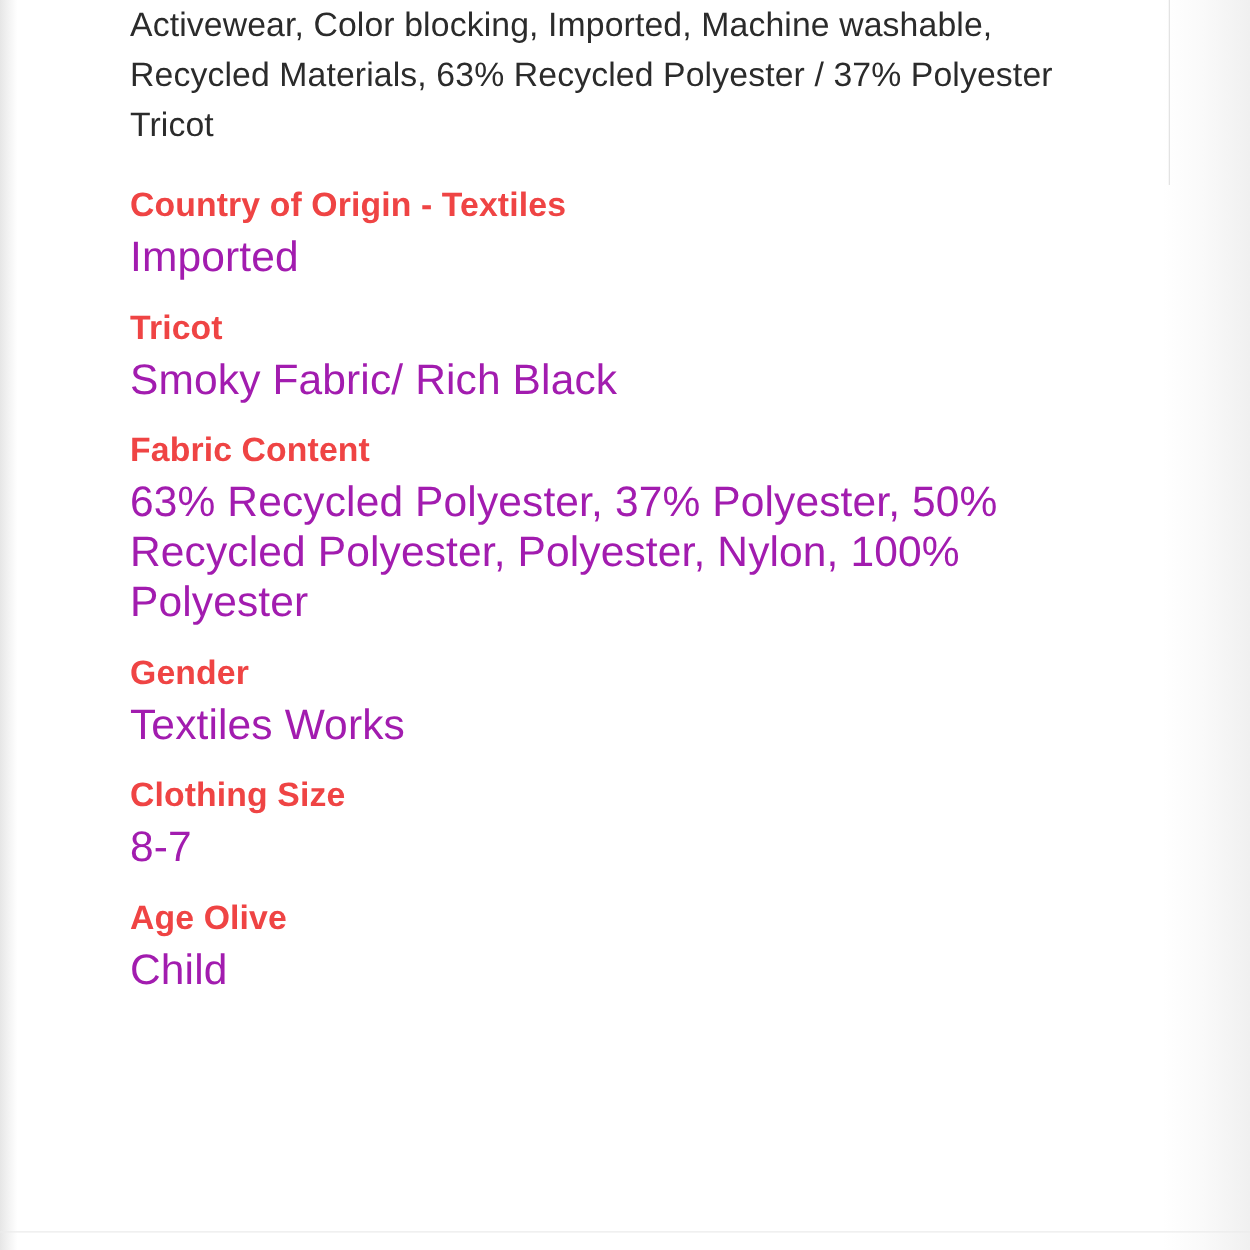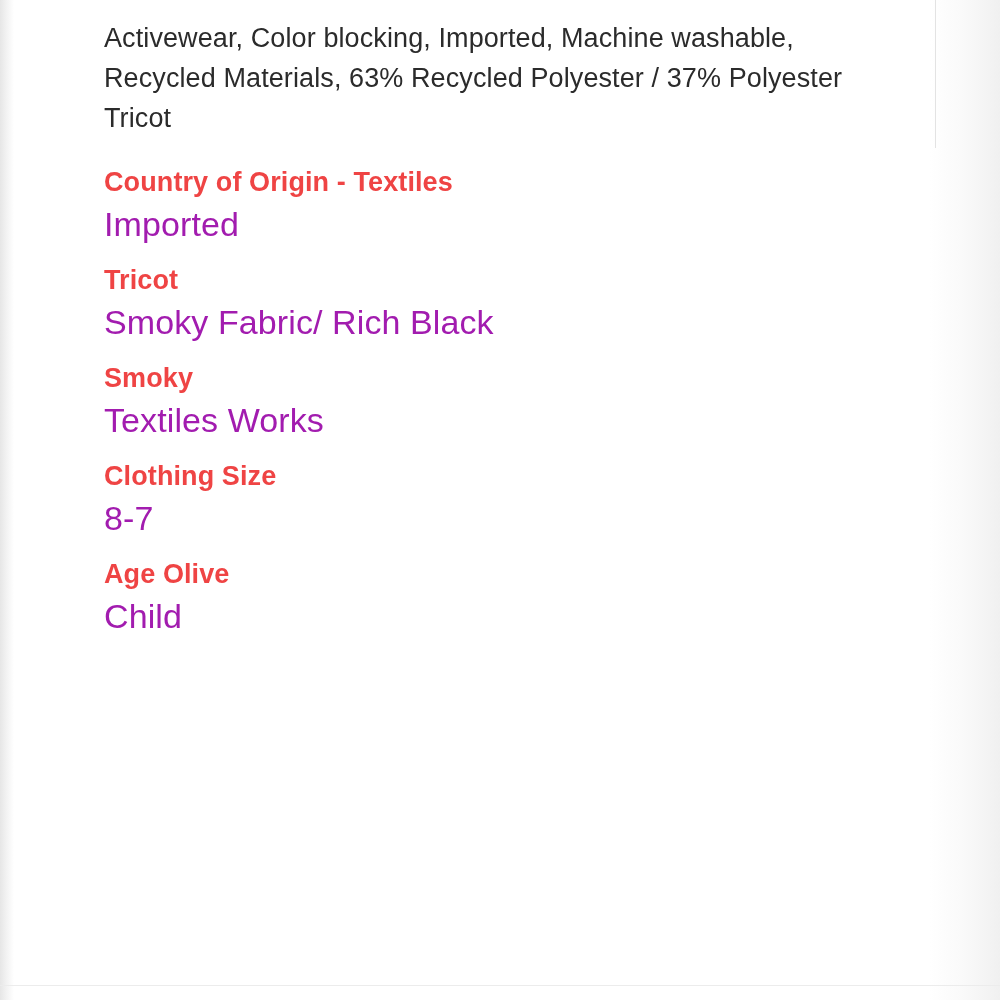--- a/index.html
+++ b/index.html
@@ -65,21 +65,20 @@
     margin: 0;
     padding: 0;
     list-style: none;
   }
 
   .intro {
     font-size: 27px;
     line-height: 40px;
     color: #2b2b2b;
     font-weight: 400;
-    padding-top: 18px;
     margin: 0 0 22px 0;
     letter-spacing: 0.1px;
     width: 790px;
   }
 
   .spec-row {
     margin-bottom: 14px;
   }
   .spec-label {
     font-size: 27px;
@@ -115,23 +114,27 @@
       <li class="spec-row">
         <div class="spec-label">Country of Origin - Textiles</div>
         <div class="spec-value">Imported</div>
       </li>
 
       <li class="spec-row">
         <div class="spec-label">Tricot</div>
         <div class="spec-value">Smoky Fabric/ Rich Black</div>
       </li>
 
+      <li class="spec-row">
+        <div class="spec-label">Fabric Content</div>
+        <div class="spec-value">63% Recycled Polyester, 37% Polyester, 50% Recycled Polyester, Polyester, Nylon, 100% Polyester</div>
+      </li>
 
       <li class="spec-row">
-        <div class="spec-label">Smoky</div>
+        <div class="spec-label">Gender</div>
         <div class="spec-value">Textiles Works</div>
       </li>
 
 
       <li class="spec-row">
         <div class="spec-label">Clothing Size</div>
         <div class="spec-value">8-7</div>
       </li>
 
       <li class="spec-row">

